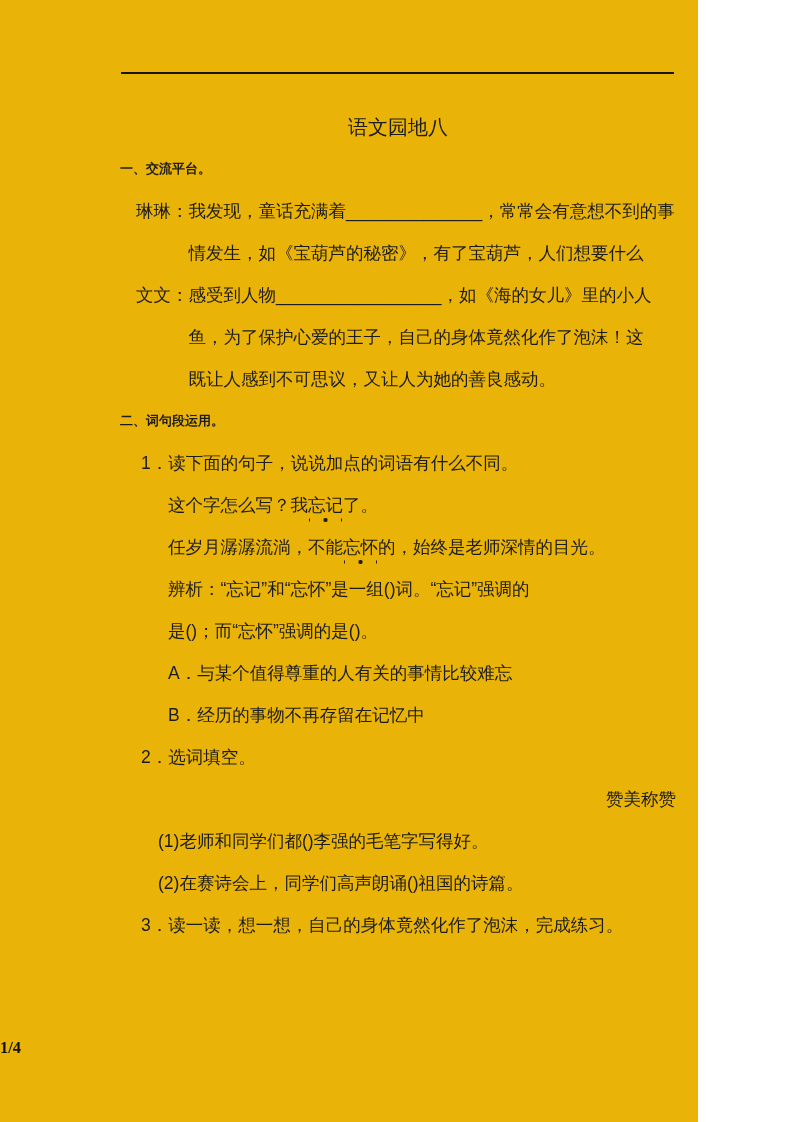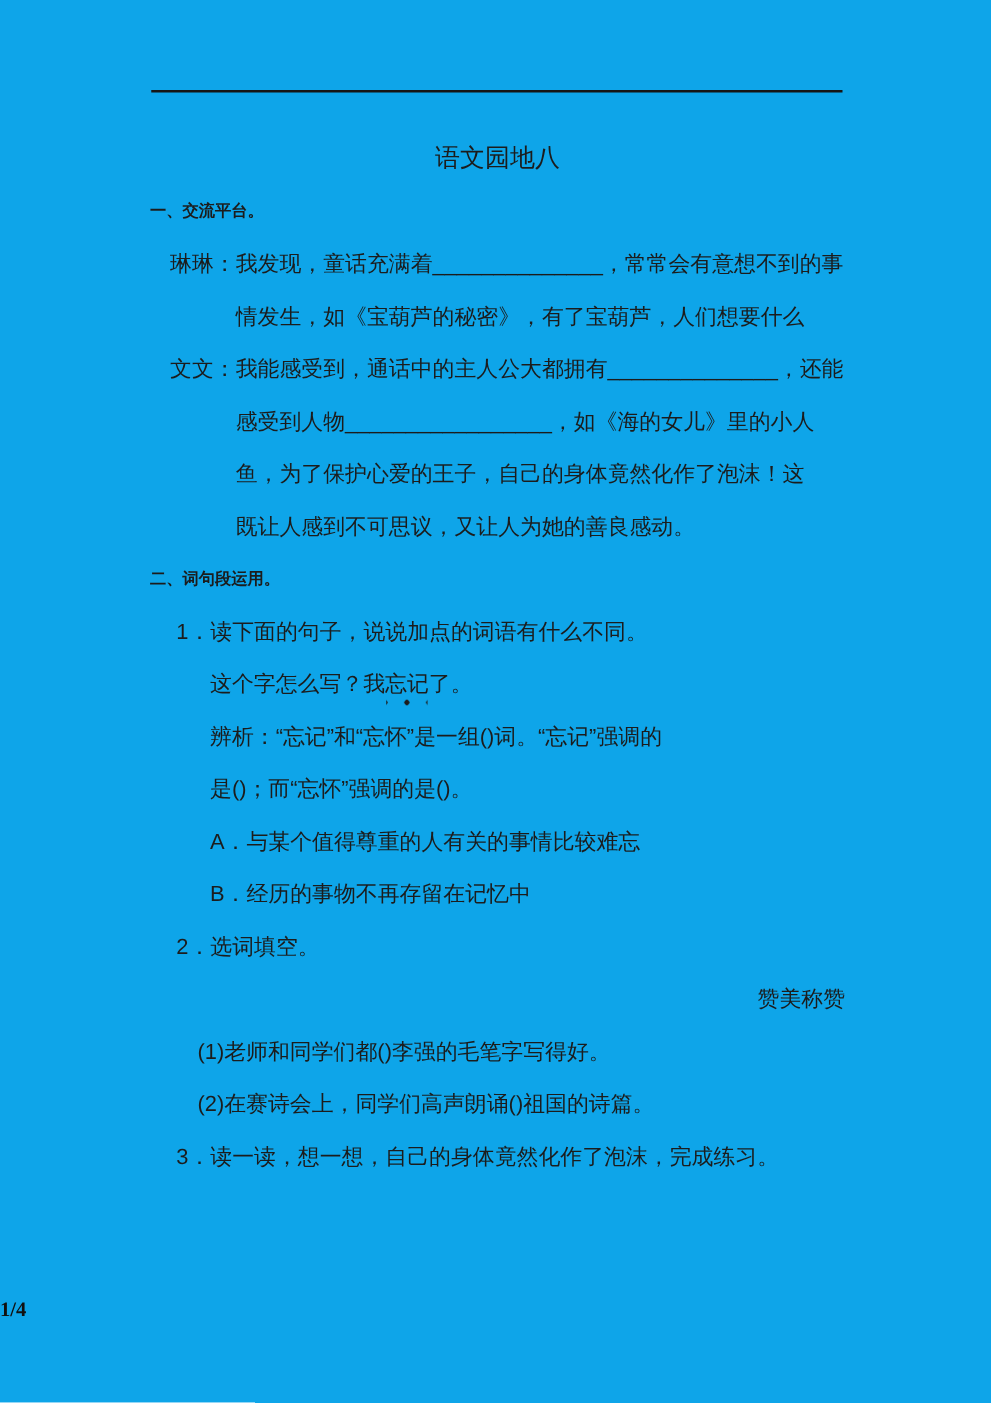--- a/index.html
+++ b/index.html
@@ -1,20 +1,20 @@
 <!DOCTYPE html>
 <html><head>
 <meta charset="utf-8">
 <style>
   html, body { margin: 0; padding: 0; background: #ffffff; }
   .page {
     position: relative;
-    width: 793px;
+    width: 698px;
     height: 1122px;
-    background: #0ea5e9;
+    background: #eab308;
     font-family: "Liberation Sans", sans-serif;
     color: #1c1c1c;
     font-size: 17.5px;
     overflow: hidden;
   }
   .top-rule {
     position: absolute;
     left: 121px;
     top: 72px;
     width: 553px;
@@ -89,37 +89,39 @@
       <span class="speaker">琳琳：</span>
       <div class="speech">
         <div class="line">我发现，童话充满着______________，常常会有意想不到的事</div>
         <div class="line">情发生，如《宝葫芦的秘密》，有了宝葫芦，人们想要什么</div>
       </div>
     </div>
 
     <div class="dialogue">
       <span class="speaker">文文：</span>
       <div class="speech">
-        <div class="line">我能感受到，通话中的主人公大都拥有______________，还能</div>
         <div class="line">感受到人物_________________，如《海的女儿》里的小人</div>
         <div class="line">鱼，为了保护心爱的王子，自己的身体竟然化作了泡沫！这</div>
         <div class="line">既让人感到不可思议，又让人为她的善良感动。</div>
       </div>
     </div>
 
     <div class="line heading">二、词句段运用。</div>
 
     <div class="line indent-num">
       <span>1．</span><span>读下面的句子，说说加点的词语有什么不同。</span>
     </div>
 
     <div class="line indent-sent">
       <span>这个字怎么写？我</span><span class="em-dots">忘记</span><span>了。</span>
     </div>
 
+    <div class="line indent-sent">
+      <span>任岁月潺潺流淌，不能</span><span class="em-dots">忘怀</span><span>的，始终是老师深情的目光。</span>
+    </div>
 
     <div class="line indent-sent">辨析：“忘记”和“忘怀”是一组()词。“忘记”强调的</div>
     <div class="line indent-sent">是()；而“忘怀”强调的是()。</div>
 
     <div class="line indent-sent">A．与某个值得尊重的人有关的事情比较难忘</div>
     <div class="line indent-sent">B．经历的事物不再存留在记忆中</div>
 
     <div class="line indent-num">
       <span>2．</span><span>选词填空。</span>
     </div>

